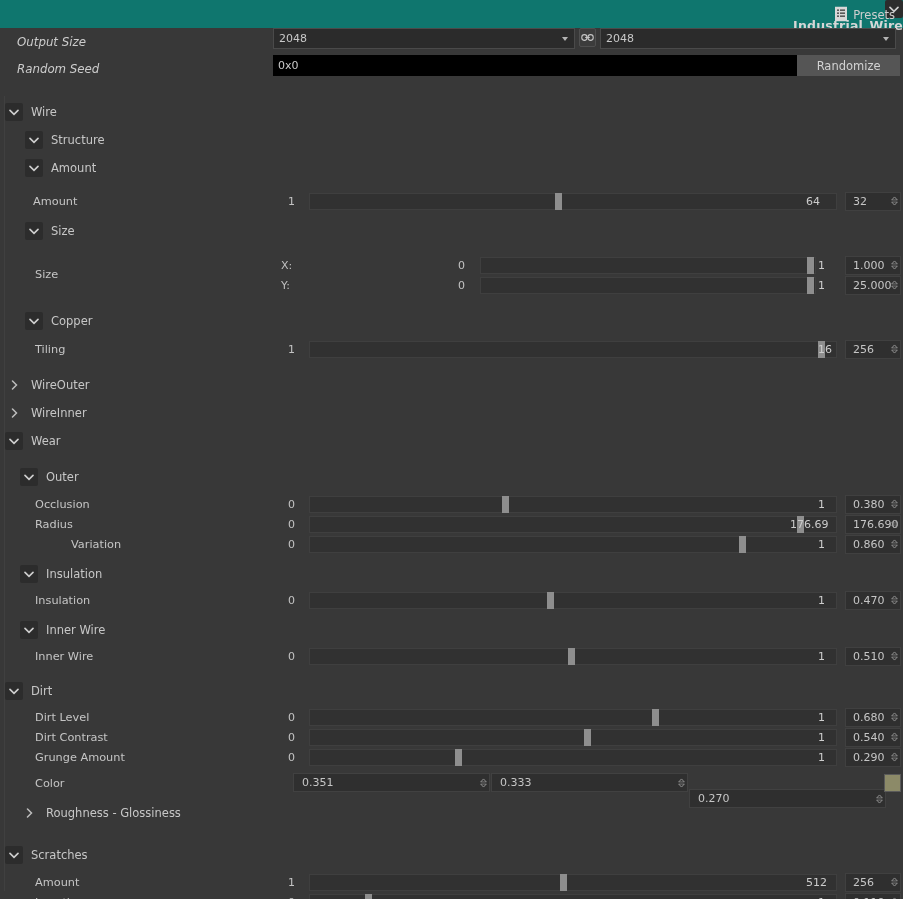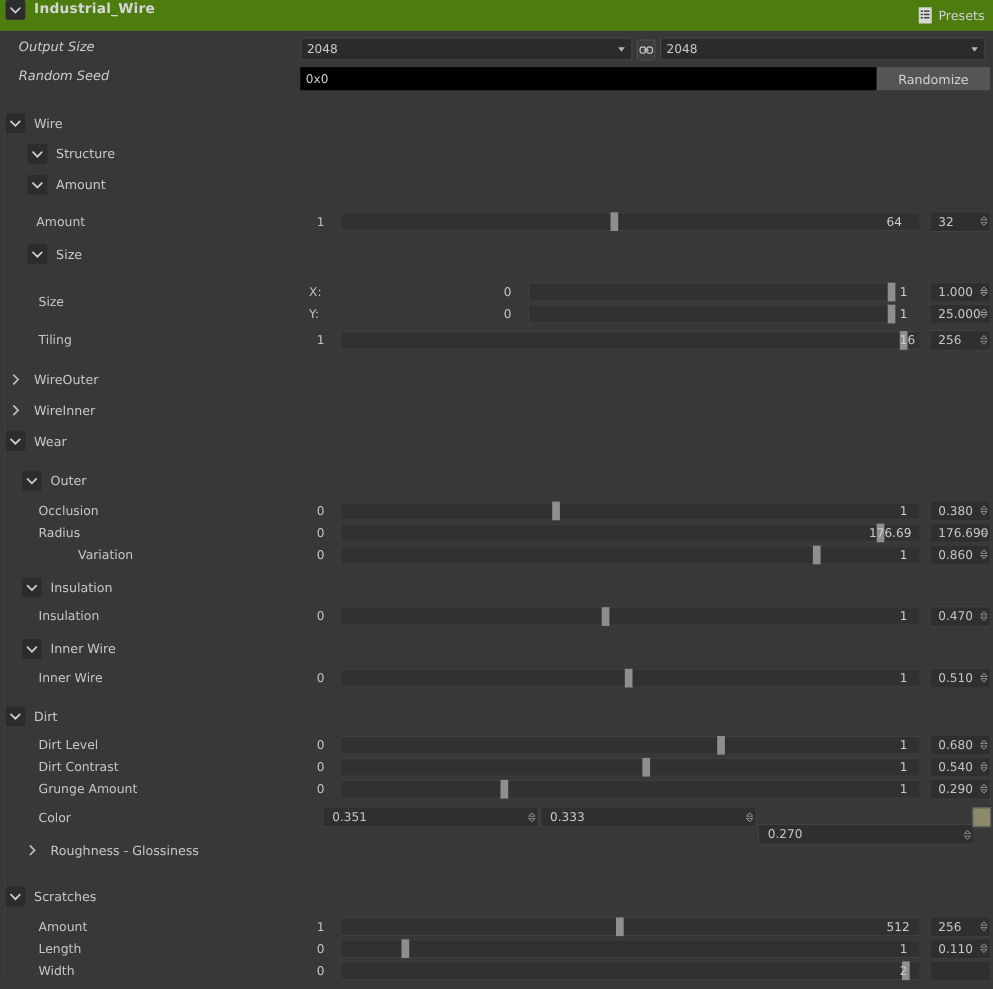--- a/index.html
+++ b/index.html
@@ -7,22 +7,22 @@
     width: 903px; height: 899px;
     background: #383838;
     font-family: "DejaVu Sans", "Liberation Sans", sans-serif;
     color: #c8c8c8;
     overflow: hidden;
   }
   #app { position: relative; width: 903px; height: 899px; background: #383838; }
 
   
   .titlebar {
-    position: relative; height: 28px; background: #4d7c0f;
-    display: flex; align-items: flex-start;
+    position: relative; height: 28px; background: #0f766e;
+    display: flex; align-items: flex-end; flex-direction: column;
   }
   .tri-box {
     width: 18px; height: 18px; margin-left: 5px;
     background: #2c2c2c; border-radius: 2px;
     display: flex; align-items: center; justify-content: center;
     flex: 0 0 auto; cursor: pointer;
   }
   .tri-box svg { display: block; }
   .title-text {
     font-size: 12.5px; font-weight: bold; color: #d6d6d6;
@@ -33,21 +33,21 @@
     display: flex; align-items: center; gap: 5px; cursor: pointer;
   }
   .presets-label { font-size: 11.5px; color: #cfcfcf; }
 
   
   .row { position: relative; height: 27px; display: flex; align-items: center; }
 
   .lbl-italic { font-style: italic; font-size: 11.8px; color: #cccccc; }
 
   .ctl-col { position: absolute; left: 273px; right: 3px; top: 0; bottom: 0;
-             display: flex; align-items: flex-end; }
+             display: flex; align-items: flex-start; }
 
   
   .combo {
     height: 21px; background: #2b2b2b; border: 1px solid #4a4a4a;
     display: flex; align-items: center; position: relative;
     font-size: 11px; color: #c9c9c9; padding-left: 5px; cursor: pointer;
   }
   .combo .arrow {
     position: absolute; right: 6px; top: 50%; transform: translateY(-50%);
     width: 0; height: 0; border-left: 3.5px solid transparent;
@@ -278,20 +278,28 @@
         <svg width="7" height="4" viewBox="0 0 7 4">
             <path d="M3.5 0.4 L6.4 3.6 L0.6 3.6 Z" fill="none" stroke="#9a9a9a" stroke-width="0.9"></path>
           </svg>
         <svg width="7" height="4" viewBox="0 0 7 4">
             <path d="M3.5 3.6 L6.4 0.4 L0.6 0.4 Z" fill="none" stroke="#9a9a9a" stroke-width="0.9"></path>
           </svg>
       </span>
     </div>
   </div>
 
+  <div class="sect" style="padding-left:25px;margin-top:12px;">
+    <div class="tri-box">
+      <svg width="10" height="7" viewBox="0 0 10 7">
+        <path d="M1 1.4 L5 5.4 L9 1.4" stroke="#cfcfcf" stroke-width="1.6" fill="none" stroke-linecap="round"></path>
+      </svg>
+    </div>
+    <span class="sect-label">Copper</span>
+  </div>
 
   <div class="param" style="margin-top:4px;">
     <span class="param-name" style="left:35px;">Tiling</span>
     <span class="minv" style="left:255px;width:40px;">1</span>
     <div class="slider" style="left:309px;width:528px;">
       <div class="handle" style="left:96.5%;"></div>
     </div>
     <span class="maxv" style="left:818px;">16</span>
     <div class="spin" style="left:845px;width:56px;">
       <span class="sv">256</span>

